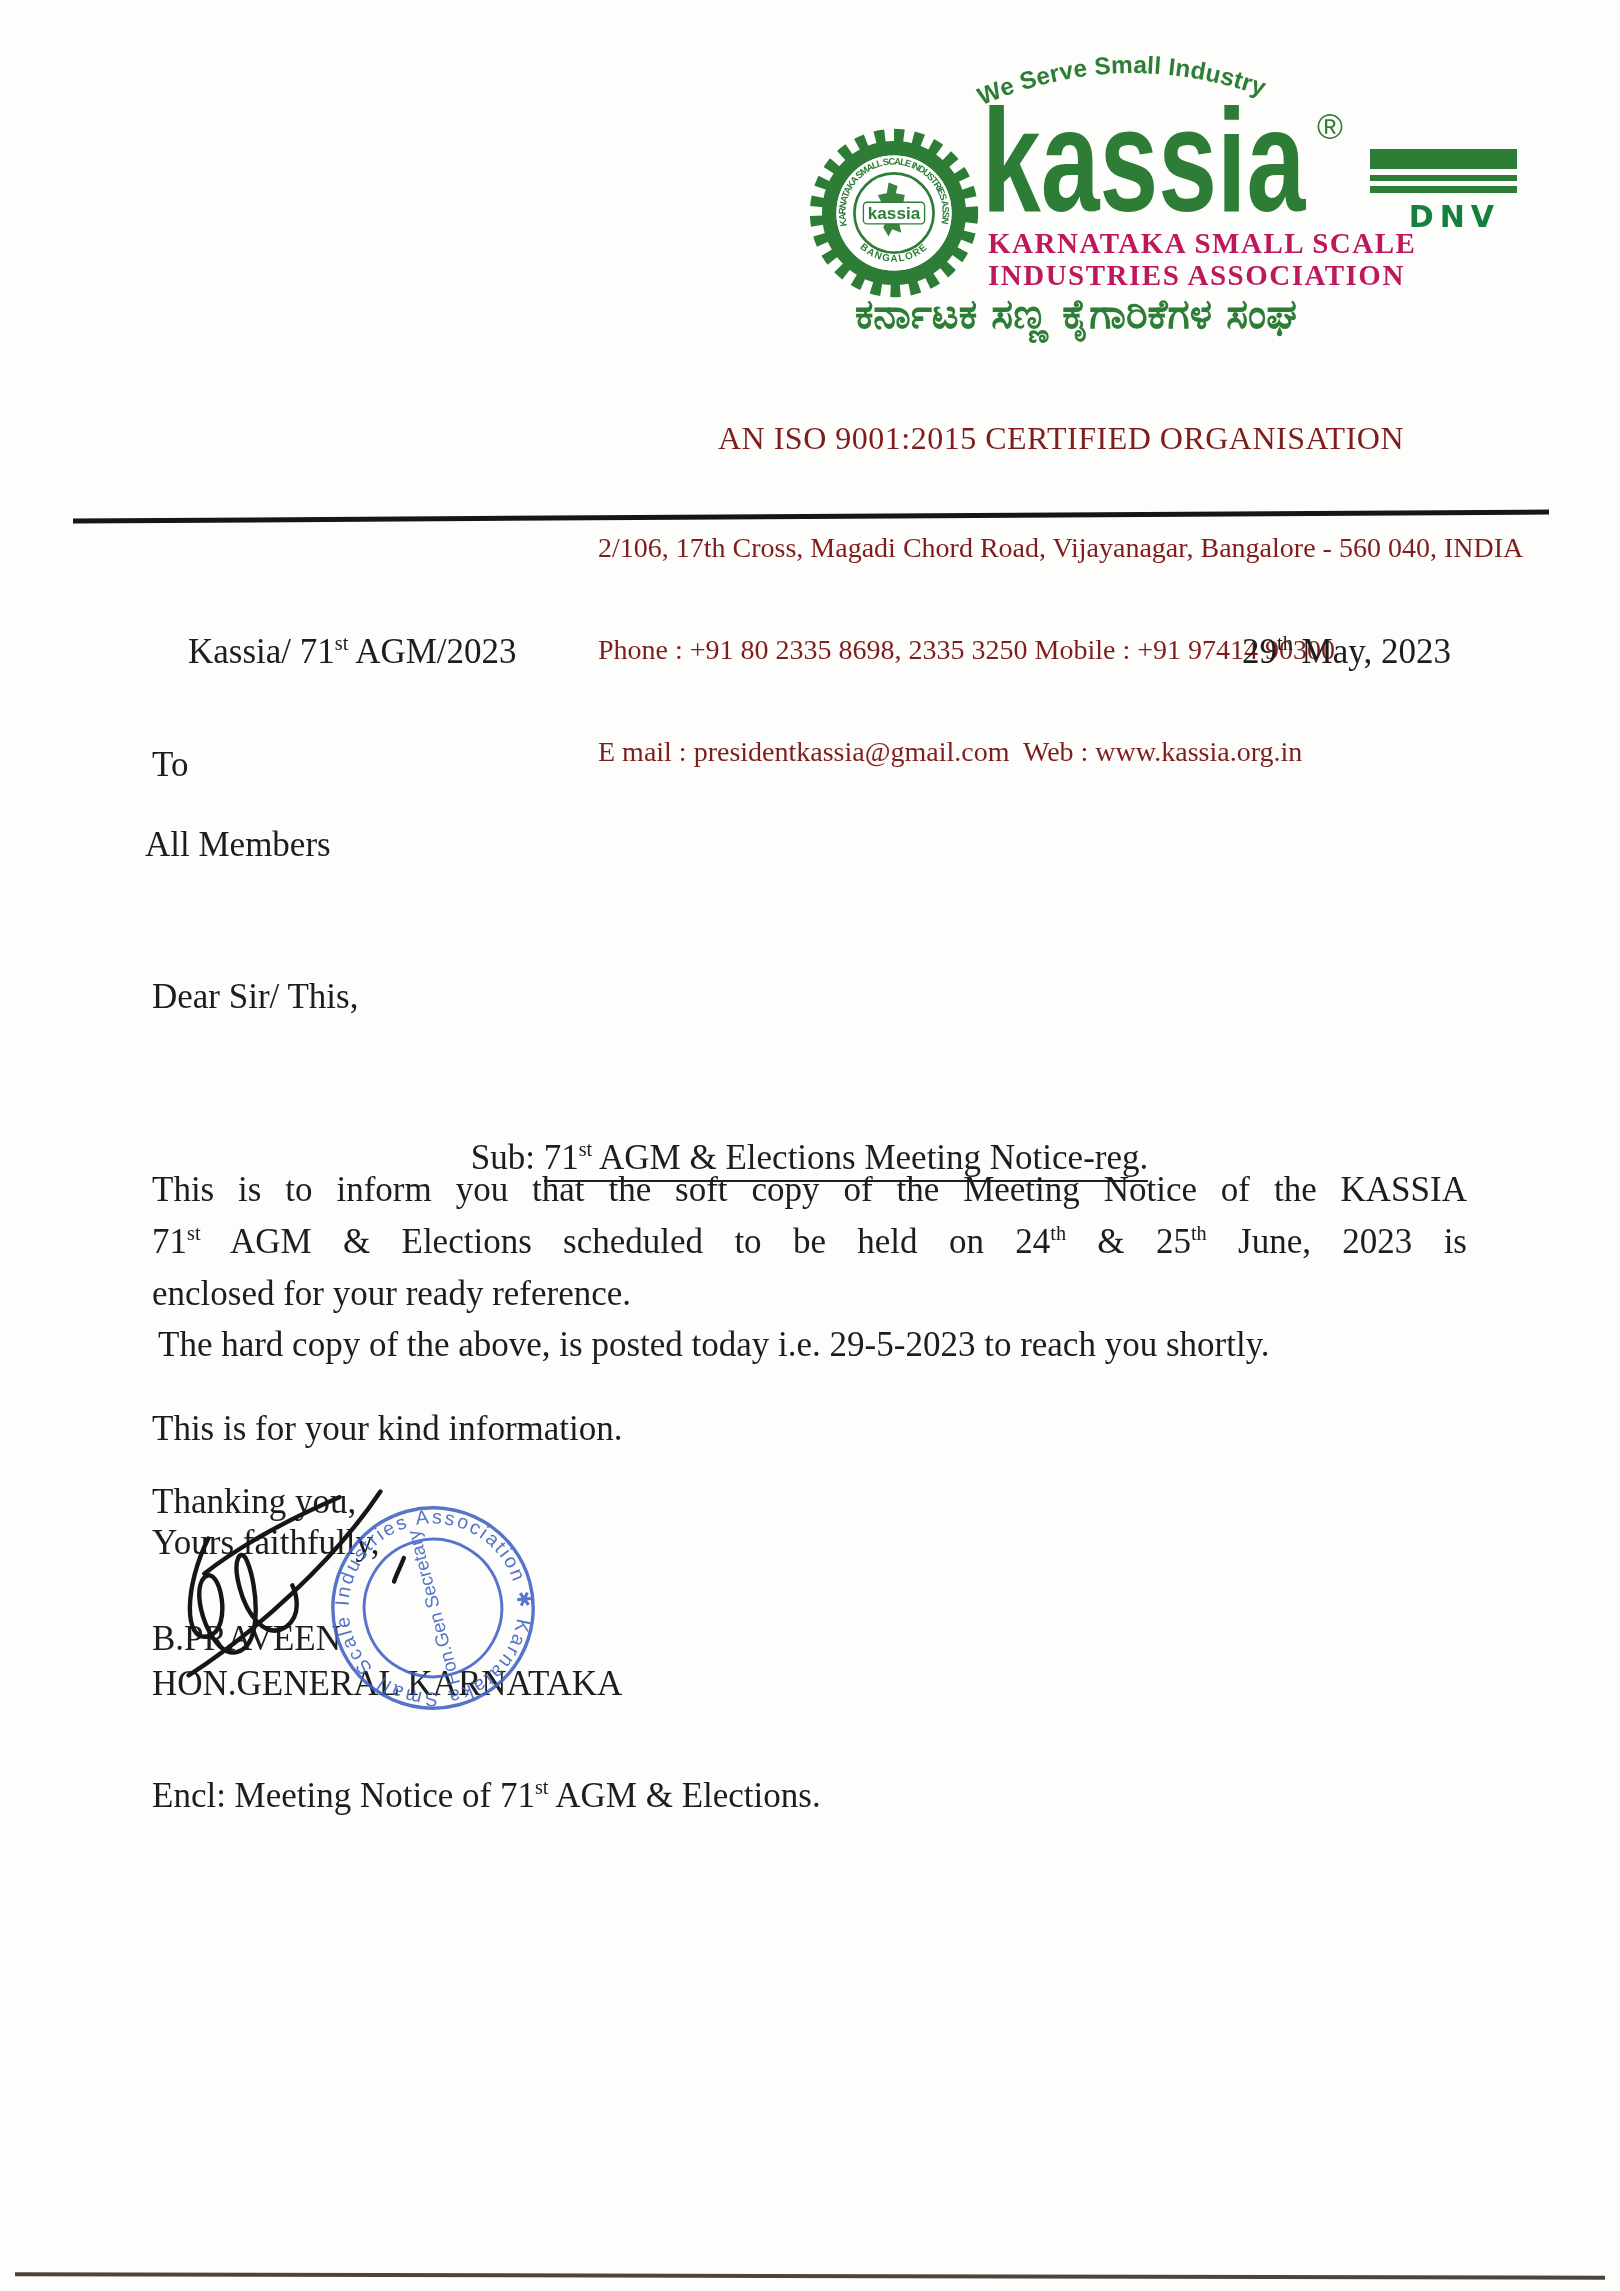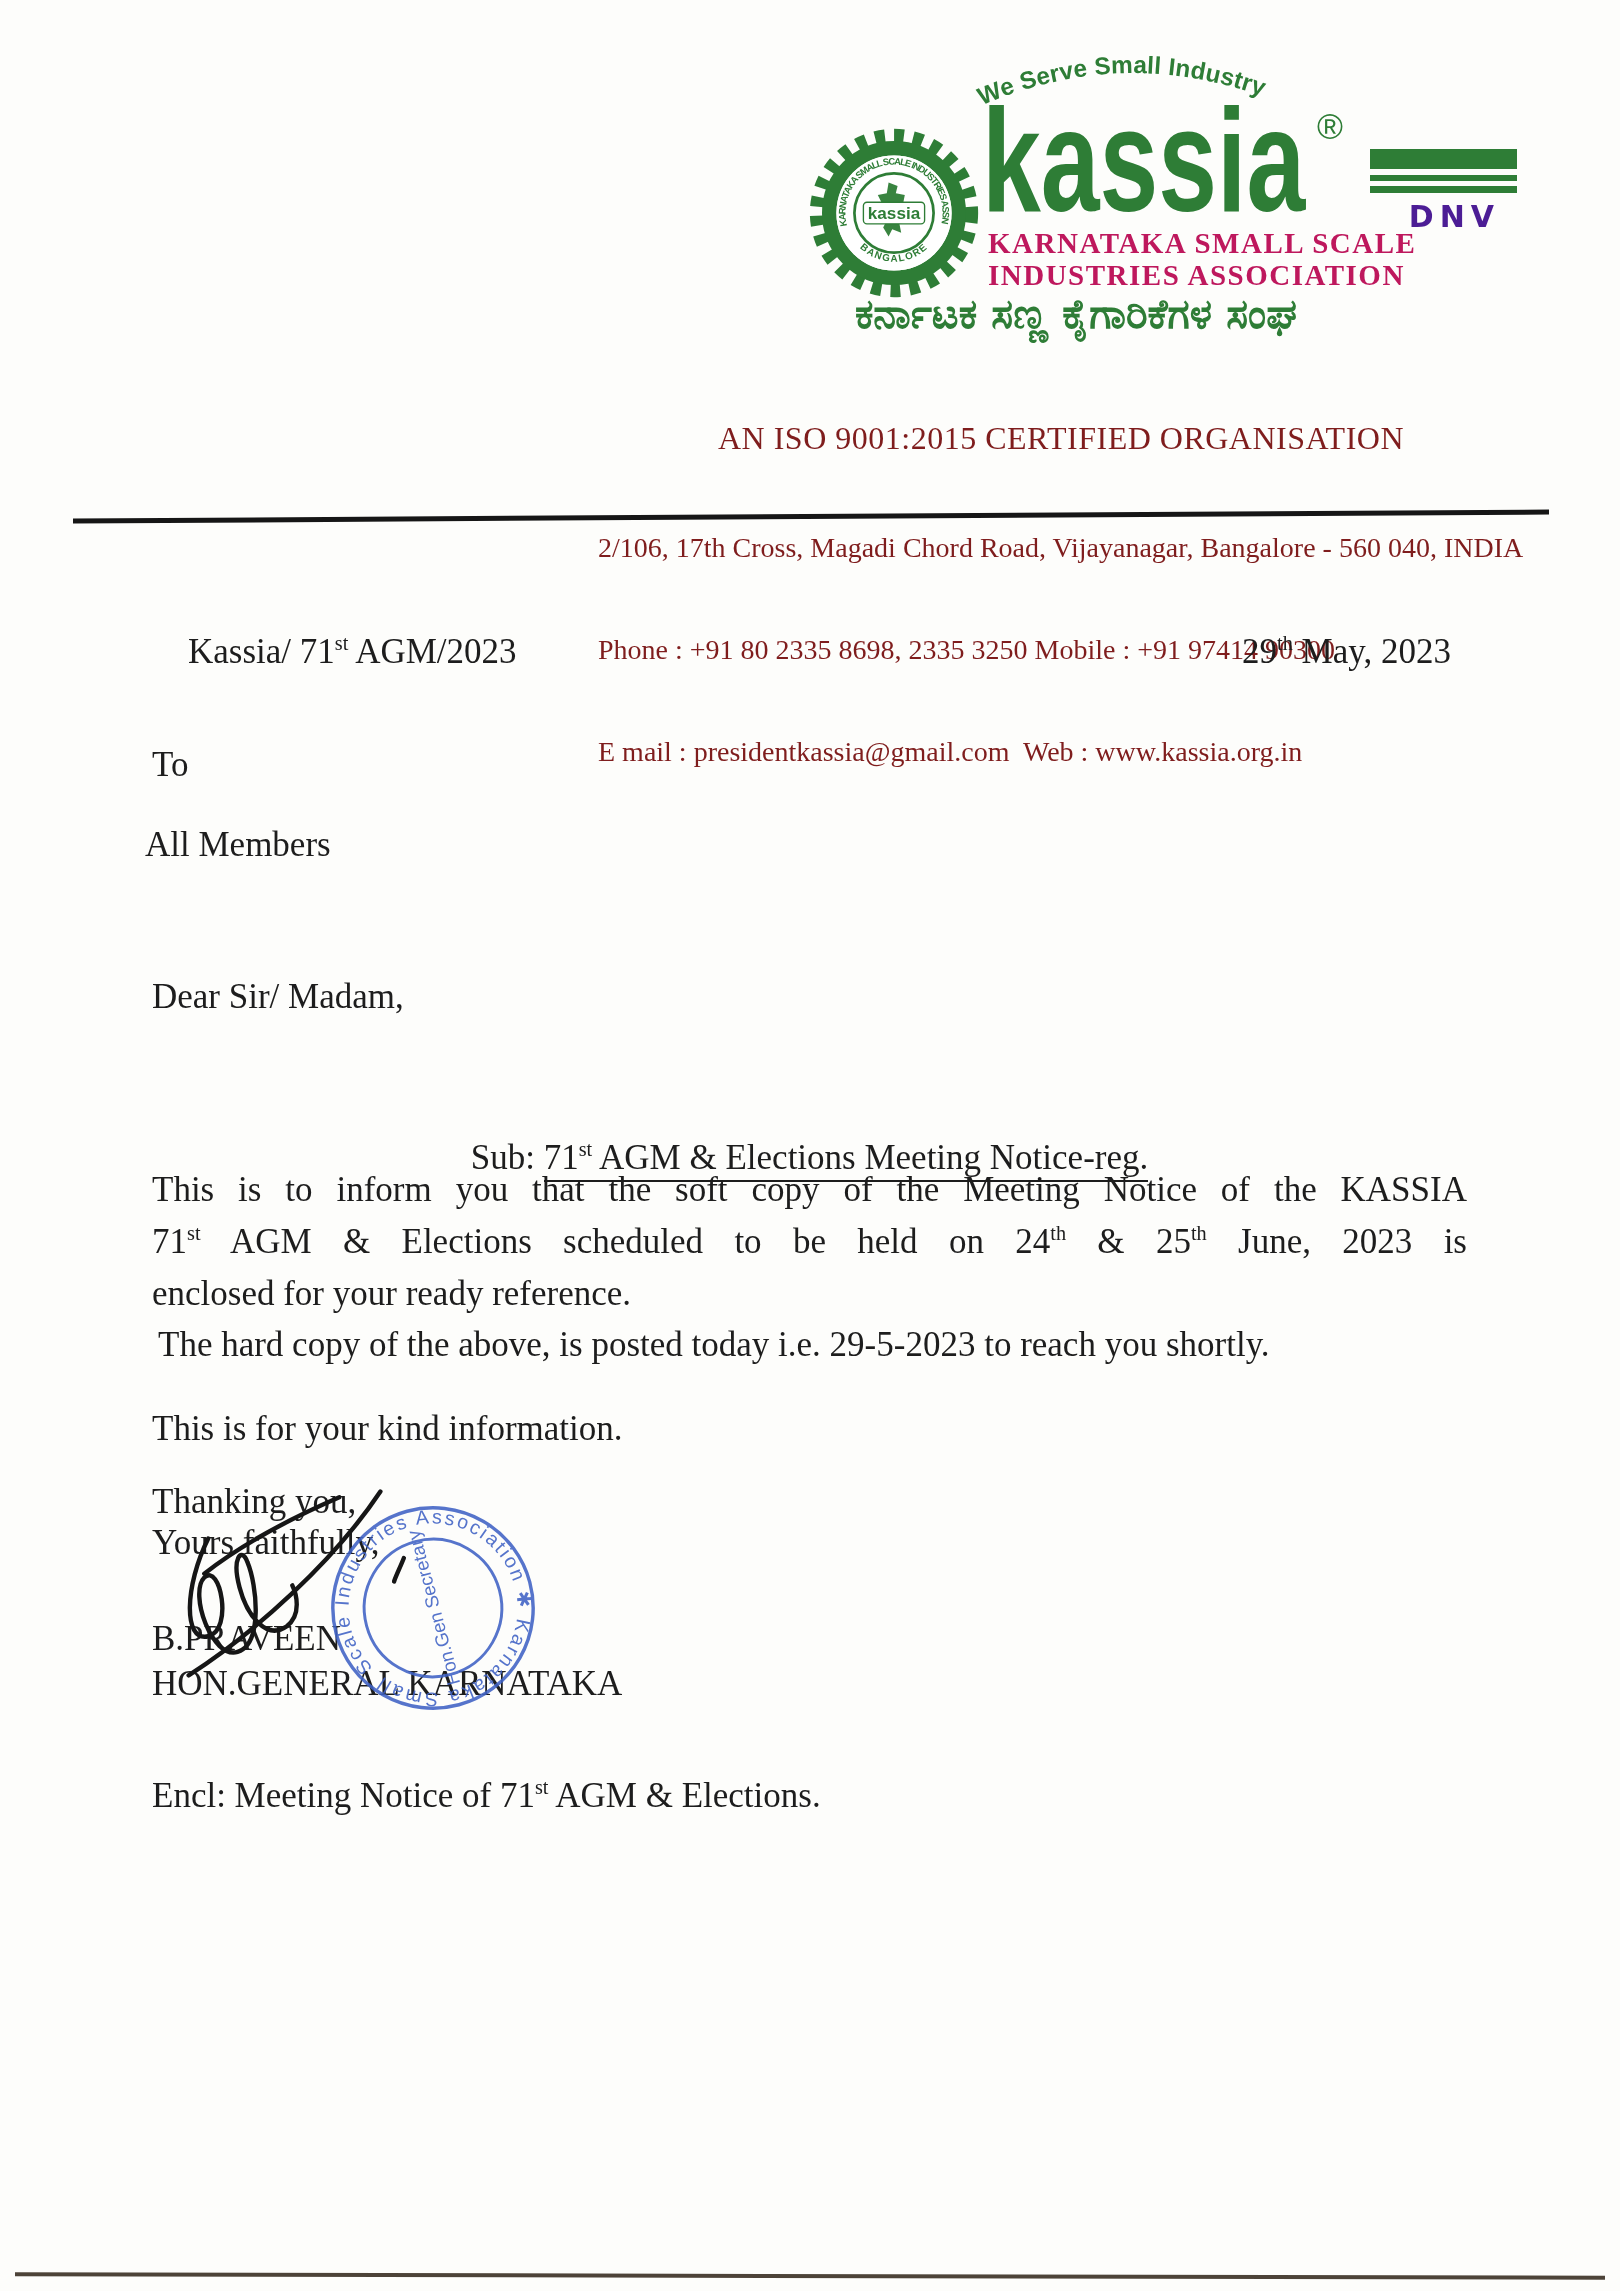--- a/index.html
+++ b/index.html
@@ -9,21 +9,21 @@
     font-family:"Liberation Serif", serif;
   }
   .abs{position:absolute;}
   
   .org-line{font-weight:bold; color:#be185d; font-size:29px; letter-spacing:1.5px; font-family:"Liberation Serif",serif;}
   .kannada{font-weight:bold; color:#2e7d36; font-size:41px; text-align:center; font-family:"DejaVu Sans",sans-serif;}
   .contact{width:926px; text-align:left; font-size:28px; line-height:34px; color:#7f1d1d; white-space:pre;}
   .contact .iso{font-size:32px; letter-spacing:0.5px; text-align:center; margin-bottom:7.8px; white-space:normal;}
   .dnv-wrap{width:147px;}
   .dnv-bar{background:#2e7d36;}
-  .dnv-label{color:#4c1d95; font-family:"DejaVu Sans",sans-serif; font-weight:bold; font-size:30px; letter-spacing:5.9px; text-align:center; padding-left:21.6px; margin-top:5.9px;}
+  .dnv-label{color:#15803d; font-family:"DejaVu Sans",sans-serif; font-weight:bold; font-size:30px; letter-spacing:5.9px; text-align:center; padding-left:21.6px; margin-top:5.9px;}
   .rule{background:#161616; transform:rotate(-0.35deg);}
   
   .bodytxt{font-size:35px;}
   sup{font-size:58%; vertical-align:super; line-height:0;}
   .subject-wrap{width:1315px; text-align:center;margin-top:44px;}
   .subject-underline{border-bottom:2.9px solid #1d1d1d; padding-bottom:2.9px;}
   .para{width:1315px; line-height:52px;}
   .jline{text-align:justify; text-align-last:justify;}
   .lline{text-align:left;}
   .nowrap{white-space:nowrap;}
@@ -88,21 +88,21 @@
     <div>E mail : presidentkassia@gmail.com  Web : www.kassia.org.in</div>
   </div>
 
   <div class="abs rule" style="left:73px;top:514px;width:1476px;height:4.9px;"></div>
 
   <div class="abs bodytxt" style="left:152px;top:632px;margin-left:36px;">Kassia/ 71<sup>st</sup> AGM/2023</div>
   <div class="abs bodytxt" style="right:169px;top:632px;">29<sup>th</sup> May, 2023</div>
 
   <div class="abs bodytxt" style="left:152px;top:745px;">To</div>
   <div class="abs bodytxt" style="left:145px;top:825px;">All Members</div>
-  <div class="abs bodytxt" style="left:152px;top:977px;">Dear Sir/ Madam,</div>
+  <div class="abs bodytxt" style="left:152px;top:977px;">Dear Sir/ This,</div>
 
   <div class="abs bodytxt subject-wrap" style="left:152px;top:1094px;">
     <span>Sub: </span><span class="subject-underline">71<sup>st</sup> AGM &amp; Elections Meeting Notice-reg.</span>
   </div>
 
   <div class="abs bodytxt para" style="left:152px;top:1164px;">
     <div class="jline">This is to inform you that the soft copy of the Meeting Notice of the KASSIA</div>
     <div class="jline">71<sup>st</sup> AGM &amp; Elections scheduled to be held on 24<sup>th</sup> &amp; 25<sup>th</sup> June, 2023 is</div>
     <div class="lline">enclosed for your ready reference.</div>
   </div>

